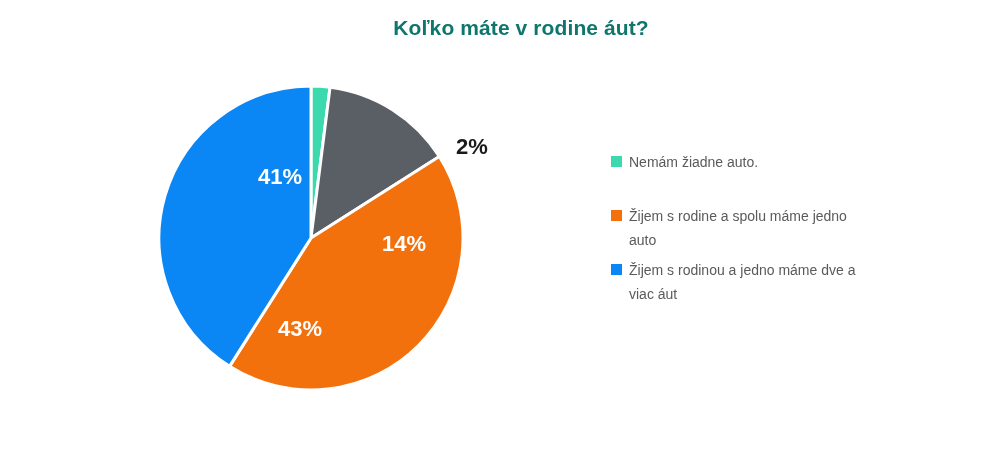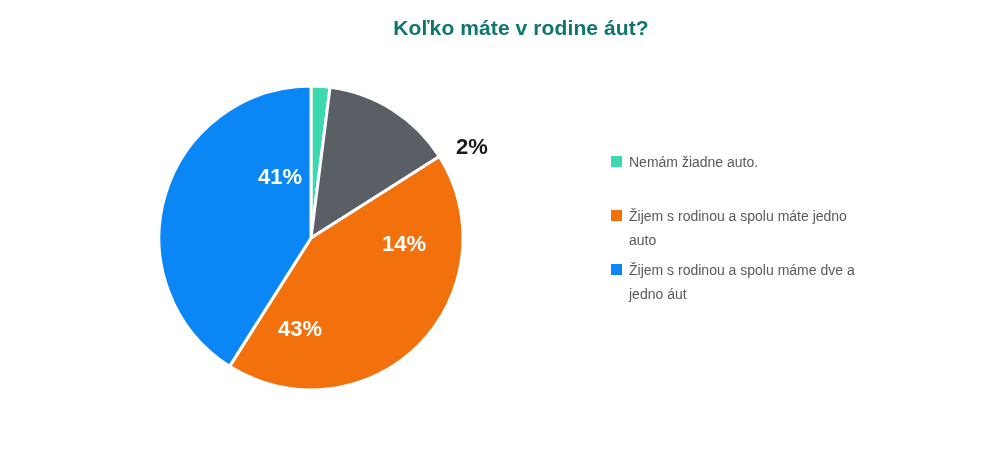--- a/index.html
+++ b/index.html
@@ -103,21 +103,21 @@
     </svg>
   </div>
 
   <div class="legend" id="legend">
       <div class="legend-item gap-after">
         <span class="legend-swatch" style="background: rgb(61, 217, 174);"></span>
         <span class="legend-label">Nemám žiadne auto.</span>
       </div>
       <div class="legend-item">
         <span class="legend-swatch" style="background: rgb(242, 113, 12);"></span>
-        <span class="legend-label">Žijem s rodinou a spolu máte jedno auto</span>
+        <span class="legend-label">Žijem s rodine a spolu máme jedno auto</span>
       </div>
       <div class="legend-item">
         <span class="legend-swatch" style="background: rgb(11, 134, 245);"></span>
-        <span class="legend-label">Žijem s rodinou a spolu máme dve a jedno áut</span>
+        <span class="legend-label">Žijem s rodinou a jedno máme dve a viac áut</span>
       </div>
     </div>
 
 </div>
 
 </body></html>

